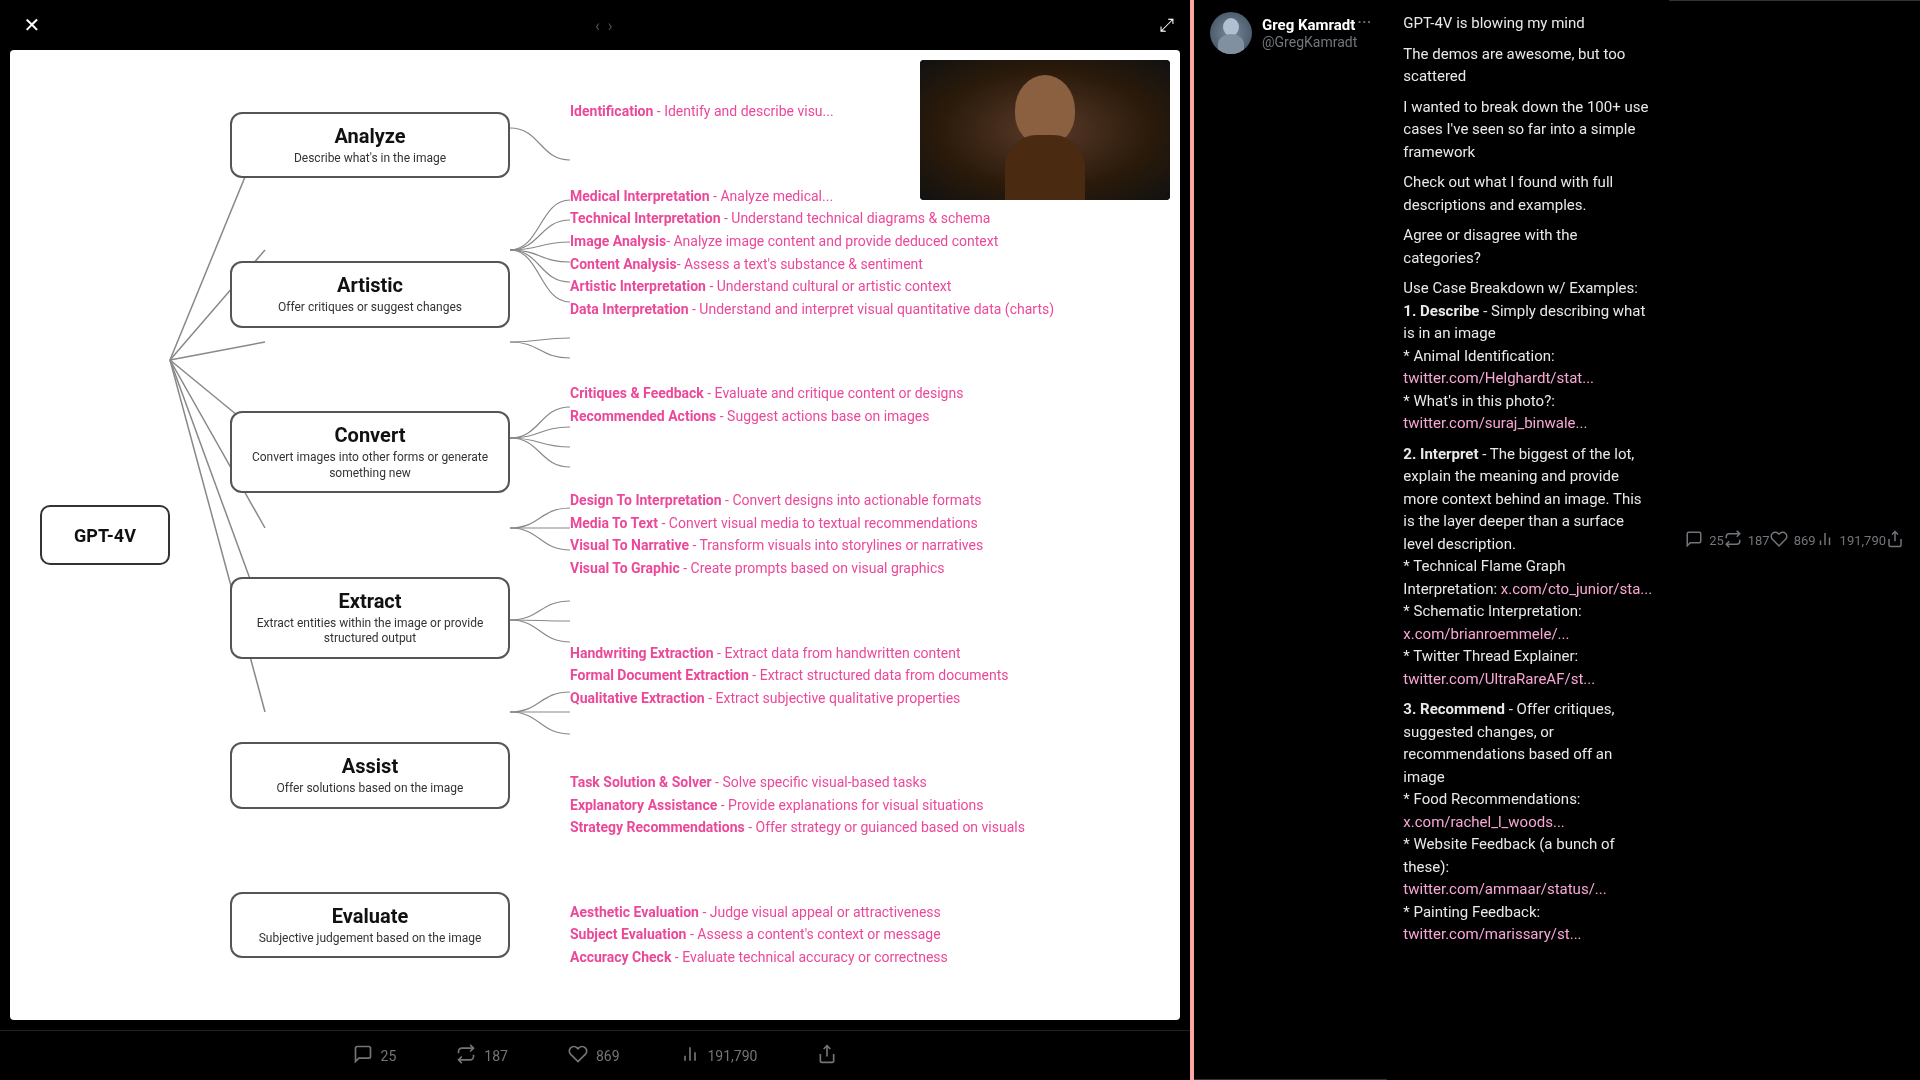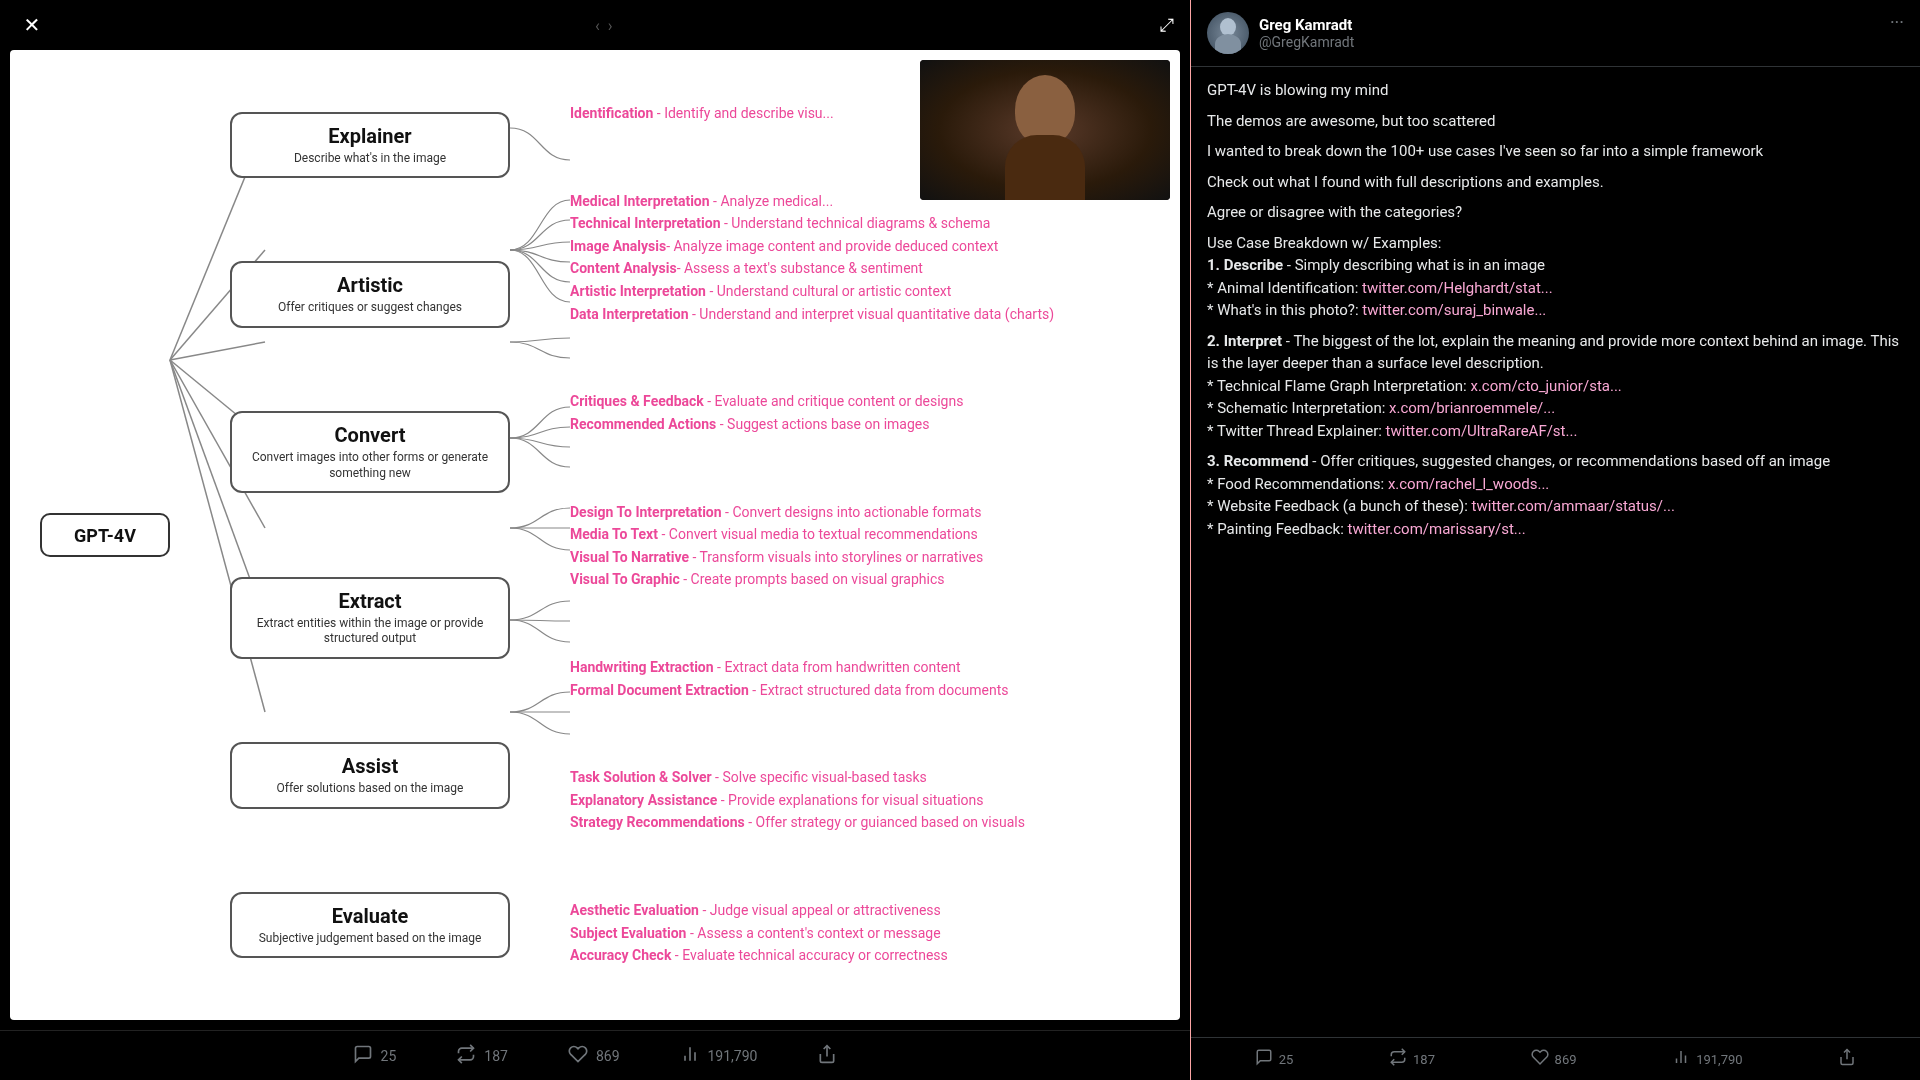--- a/index.html
+++ b/index.html
@@ -70,21 +70,21 @@
       height: 100%;
     }
 
     
     .central-node {
       position: absolute;
       left: 30px;
       top: 50%;
       transform: translateY(-50%);
       width: 130px;
-      height: 44px;
+      height: 60px;
       border: 2.5px solid #333;
       border-radius: 10px;
       display: flex;
       align-items: center;
       justify-content: center;
       font-size: 18px;
       font-weight: bold;
       background: #fff;
       color: #111;
     }
@@ -223,23 +223,23 @@
 
     .bottom-action .icon {
       font-size: 18px;
     }
 
     
     .right-panel {
       flex: 1;
       height: 1080px;
       background: #000;
-      border-left: 1px solid #fca5a5;
-      display: flex;
-      flex-direction: column;
+      border-left: 4px solid #fca5a5;
+      display: flex;
+      flex-direction: row;
       overflow: hidden;
     }
 
     .tweet-header {
       padding: 12px 16px;
       display: flex;
       align-items: flex-start;
       justify-content: space-between;
       border-bottom: 1px solid #2f3336;
     }
@@ -419,21 +419,21 @@
       <path d="M 500 662 C 530 662, 530 662, 560 662" stroke="#888" stroke-width="1.2" fill="none"></path>
       <path d="M 500 662 C 530 662, 530 684, 560 684" stroke="#888" stroke-width="1.2" fill="none"></path>
     </svg>
 
     <div class="central-node">
       <span>GPT-4V</span>
     </div>
 
     <div class="categories">
       <div class="cat-box">
-        <span class="cat-title">Explainer</span>
+        <span class="cat-title">Analyze</span>
         <span class="cat-desc">Describe what's in the image</span>
       </div>
       <div class="cat-box">
         <span class="cat-title">Artistic</span>
         <span class="cat-desc">Offer critiques or suggest changes</span>
       </div>
       <div class="cat-box">
         <span class="cat-title">Convert</span>
         <span class="cat-desc">Convert images into other forms or generate something new</span>
       </div>
@@ -476,20 +476,21 @@
       <div class="content-group">
         <div class="content-item"><strong>Design To Interpretation</strong> - Convert designs into actionable formats</div>
         <div class="content-item"><strong>Media To Text</strong> - Convert visual media to textual recommendations</div>
         <div class="content-item"><strong>Visual To Narrative</strong> - Transform visuals into storylines or narratives</div>
         <div class="content-item"><strong>Visual To Graphic</strong> - Create prompts based on visual graphics</div>
       </div>
 
       <div class="content-group">
         <div class="content-item"><strong>Handwriting Extraction</strong> - Extract data from handwritten content</div>
         <div class="content-item"><strong>Formal Document Extraction</strong> - Extract structured data from documents</div>
+        <div class="content-item"><strong>Qualitative Extraction</strong> - Extract subjective qualitative properties</div>
       </div>
 
       <div class="content-group">
         <div class="content-item"><strong>Task Solution &amp; Solver</strong> - Solve specific visual-based tasks</div>
         <div class="content-item"><strong>Explanatory Assistance</strong> - Provide explanations for visual situations</div>
         <div class="content-item"><strong>Strategy Recommendations</strong> - Offer strategy or guianced based on visuals</div>
       </div>
 
       <div class="content-group">
         <div class="content-item"><strong>Aesthetic Evaluation</strong> - Judge visual appeal or attractiveness</div>

